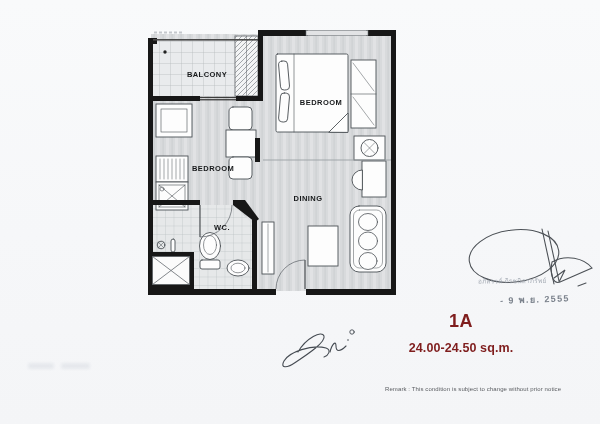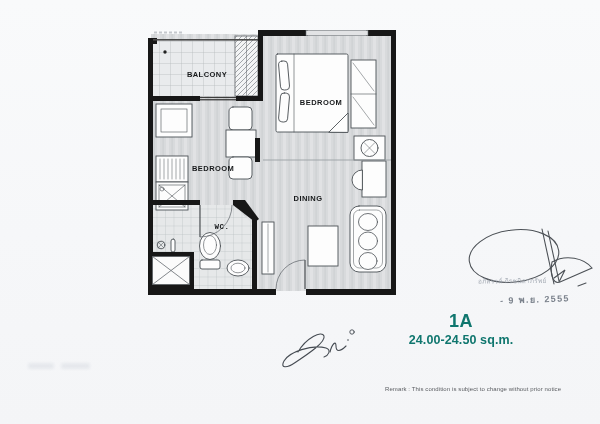--- a/index.html
+++ b/index.html
@@ -8,23 +8,23 @@
     background:linear-gradient(180deg,#f9fafb 0%,#f6f7f9 55%,#f4f5f7 100%);
     font-family:"Liberation Sans",sans-serif;
     -webkit-font-smoothing:antialiased;
   }
   .sheet{position:absolute;inset:0;}
   .plan-wrap{position:absolute;left:148px;top:30px;width:220px;height:265px;}
   .room-label{
     position:absolute;font-weight:bold;color:#17191b;
     font-size:7.5px;letter-spacing:.45px;text-align:center;white-space:nowrap;
   }
-  .unit-block{position:absolute;left:395px;top:312px;width:132px;text-align:center;color:#0f766e;}
+  .unit-block{position:absolute;left:395px;top:312px;width:132px;text-align:center;color:#7f1d1d;}
   .unit-code{font-size:18px;font-weight:bold;letter-spacing:.5px;line-height:1.05;}
-  .unit-area{font-size:12.5px;font-weight:bold;margin-top:2px;letter-spacing:.1px;}
+  .unit-area{font-size:12.5px;font-weight:bold;margin-top:10px;letter-spacing:.1px;}
   .remark{
     position:absolute;left:385px;top:386px;width:190px;
     font-size:6px;color:#5a5d61;letter-spacing:.1px;
   }
   .name-stamp{
     position:absolute;left:478px;top:276px;width:120px;
     font-size:6.5px;color:#9aa1ab;opacity:.85;letter-spacing:.2px;white-space:nowrap;
     transform:rotate(-.5deg);
   }
   .date-stamp{
@@ -202,21 +202,21 @@
           <line x1="41.5" y1="226.5" x2="4.5" y2="254.5" stroke="#666b70" stroke-width="0.8"></line>
         </g>
       </g>
     </svg>
 
     
     <div class="room-label" style="left:30px;top:40px;width:58px;">BALCONY</div>
     <div class="room-label" style="left:144px;top:68px;width:58px;">BEDROOM</div>
     <div class="room-label" style="left:44px;top:134px;width:40px;">BEDROOM</div>
     <div class="room-label" style="left:138px;top:164px;width:44px;">DINING</div>
-    <div class="room-label" style="left:62px;top:193px;width:24px;font-family:Liberation Mono, monospace;">WC.</div>
+    <div class="room-label" style="left:62px;top:193px;width:24px;">WC.</div>
   </div>
 
   <div class="unit-block">
     <div class="unit-code">1A</div>
     <div class="unit-area">24.00-24.50 sq.m.</div>
   </div>
 
   <svg class="sig-svg" width="145" height="75" viewBox="0 0 145 75">
     <g fill="none" stroke="#3b4046" stroke-width="1.1" stroke-linecap="round" opacity="0.9">
       <ellipse cx="59" cy="36" rx="45" ry="26" transform="rotate(-7 59 36)"></ellipse>

